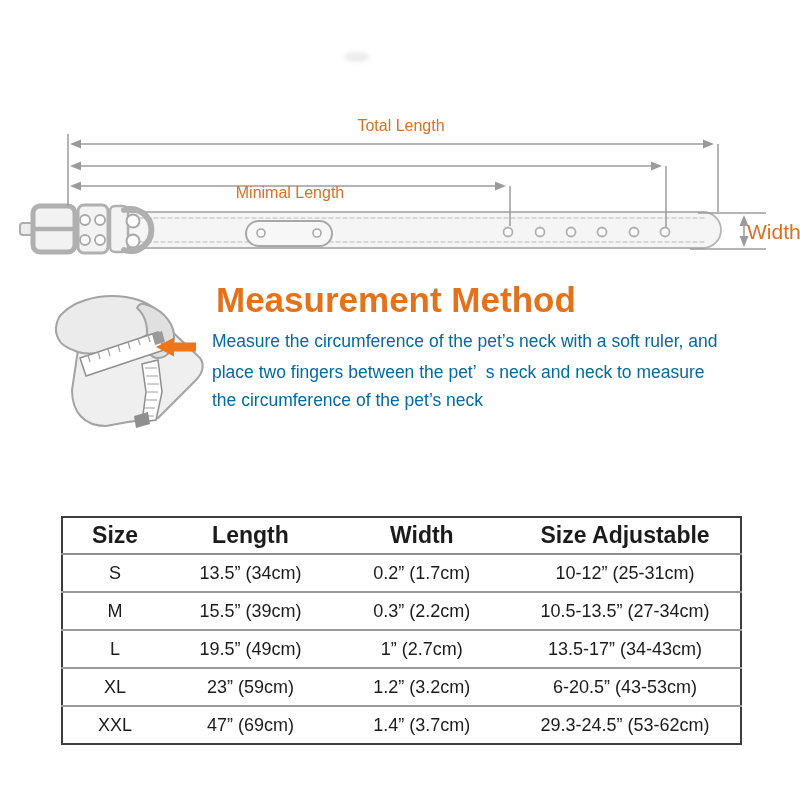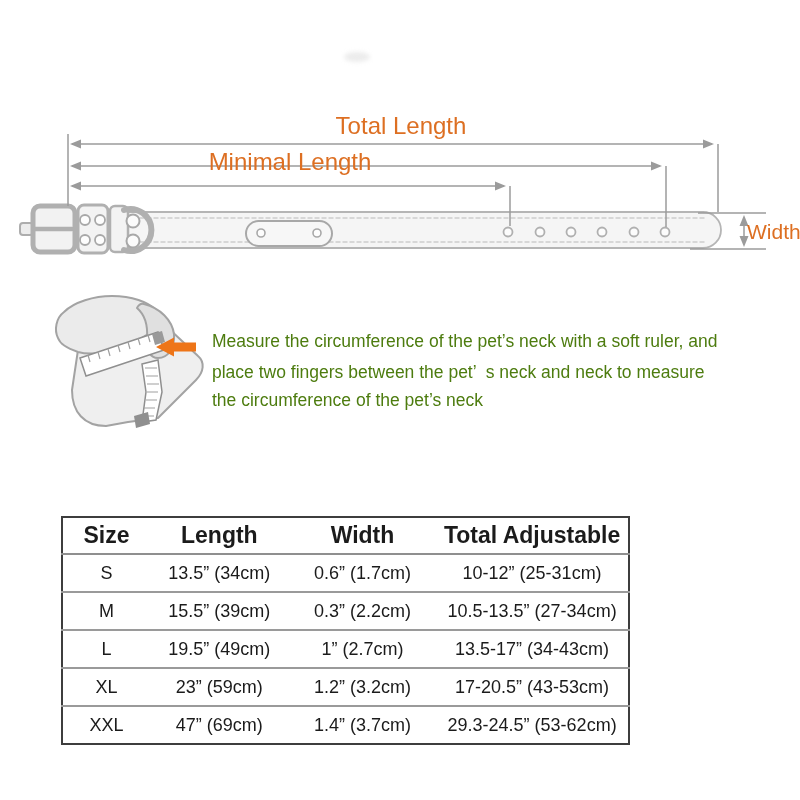--- a/index.html
+++ b/index.html
@@ -6,34 +6,34 @@
   .canvas{
     position:relative;width:800px;height:800px;background:#ffffff;
     font-family:"Liberation Sans",sans-serif;overflow:hidden;
   }
   .abs{position:absolute;}
   .smudge{
     position:absolute;left:344px;top:52px;width:26px;height:10px;
     background:#ececec;border-radius:50%;filter:blur(2px);
   }
   .dim-label{
-    position:absolute;color:#dd6f22;font-size:24px;line-height:20px;
+    position:absolute;color:#dd6f22;font-size:16px;line-height:20px;
     white-space:nowrap;transform:translateX(-50%);
   }
   .dim-label.no-center{transform:none;}
   .method-title{
     position:absolute;left:216px;top:280px;font-size:35px;font-weight:bold;
     color:#e4721b;white-space:nowrap;letter-spacing:0px;
   }
   .method-line{
-    position:absolute;left:212px;color:#4d7c0f;font-size:17.5px;
+    position:absolute;left:212px;color:#0369a1;font-size:17.5px;
     line-height:20px;white-space:pre;text-align:center;
   }
   table.sizes{
-    position:absolute;left:61px;top:516px;width:569px;
+    position:absolute;left:61px;top:516px;width:681px;
     border-collapse:collapse;table-layout:fixed;color:#1b1b1b;
     border:2px solid #3d3d3d;
   }
   table.sizes th,table.sizes td{
     text-align:center;vertical-align:middle;white-space:pre;padding:0;
   }
   table.sizes thead tr{height:37px;border-bottom:2px solid #8f8f8f;}
   table.sizes thead th{font-size:23px;font-weight:bold;}
   table.sizes tbody tr{height:38px;border-bottom:2px solid #9a9a9a;}
   table.sizes tbody tr:last-child{border-bottom:none;}
@@ -104,21 +104,21 @@
 
       <line x1="698" y1="213" x2="766" y2="213"></line>
       <line x1="690" y1="249" x2="766" y2="249"></line>
       <line x1="744" y1="219" x2="744" y2="243"></line>
       <polygon points="744,215 739.5,226 748.5,226" stroke="none"></polygon>
       <polygon points="744,247 739.5,236 748.5,236" stroke="none"></polygon>
     </g>
   </svg>
 
   <span class="dim-label" style="left:401px;top:116px">Total Length</span>
-  <span class="dim-label" style="left:290px;top:152px">Minimal Length</span>
+  <span class="dim-label" style="left:290px;top:183px">Minimal Length</span>
   <span class="dim-label no-center" style="left:747px;top:222px;font-size:21px">Width</span>
 
   <svg class="abs" style="left:50px;top:272px" width="180" height="170" viewBox="0 0 180 170">
     <g stroke="#a3a3a3" stroke-width="2" stroke-linejoin="round">
       <path fill="#efefef" d="M28,78 L22,118 C22,140 34,154 56,154 L78,150 L108,146 L146,108
                C154,100 155,90 148,84 L116,54 L94,64 C76,76 46,82 28,78 Z"></path>
       <path fill="#ebebeb" d="M8,66 C4,58 6,46 14,40 C24,30 44,24 62,24 C82,24 98,30 106,38
                C111,44 111,52 105,58 L88,68 C70,80 42,84 28,80 C16,76 10,72 8,66 Z"></path>
       <path fill="#e0e0e0" d="M94,32 C110,36 122,48 124,62 C125,76 118,86 108,86 C100,86 96,78 97,66
                C98,52 94,42 87,36 C89,32 91,31 94,32 Z"></path>
@@ -127,63 +127,64 @@
       <polygon points="30,86 108,60 114,78 36,104" fill="#ffffff" stroke="#8f8f8f" stroke-width="1.5"></polygon>
       <path d="M38,83 l2,7 M48,80 l2,7 M58,77 l2,7 M68,73 l2,7 M78,70 l2,7 M88,66 l2,7 M98,63 l2,7" stroke="#9f9f9f" stroke-width="1.2" fill="none"></path>
       <path d="M92,92 L108,88 L112,120 L106,148 L92,150 L96,120 Z" fill="#ffffff" stroke="#8f8f8f" stroke-width="1.5"></path>
       <path d="M95,96 h12 M96,104 h12 M97,112 h12 M97,120 h11 M96,128 h11 M94,136 h11 M93,144 h11" stroke="#9f9f9f" stroke-width="1.2" fill="none"></path>
       <polygon points="102,62 112,59 115,70 105,73" fill="#9a9a9a"></polygon>
       <polygon points="84,144 98,140 100,152 86,156" fill="#8f8f8f"></polygon>
     </g>
     <polygon fill="#ee7518" points="106,75 124,65.5 124,70.5 146,70.5 146,79.5 124,79.5 124,84.5"></polygon>
   </svg>
 
+  <div class="method-title">Measurement Method</div>
   <div class="method-line" style="top:331px">Measure the circumference of the pet’s neck with a soft ruler, and</div>
   <div class="method-line" style="top:390px">the circumference of the pet’s neck</div>
   <div class="method-line" style="top:362px">place two fingers between the pet’  s neck and neck to measure</div>
 
   <table class="sizes">
     <colgroup>
         <col style="width:15.5%">
         <col style="width:24.5%">
         <col style="width:26%">
         <col style="width:34%">
       </colgroup>
     <thead>
       <tr>
         <th>Size</th>
         <th>Length</th>
         <th>Width</th>
-        <th>Total Adjustable</th>
+        <th>Size Adjustable</th>
       </tr>
     </thead>
     <tbody>
       <tr>
         <td>S</td>
         <td>13.5” (34cm)</td>
-        <td>0.6” (1.7cm)</td>
+        <td>0.2” (1.7cm)</td>
         <td>10-12” (25-31cm)</td>
       </tr>
       <tr>
         <td>M</td>
         <td>15.5” (39cm)</td>
         <td>0.3” (2.2cm)</td>
         <td>10.5-13.5” (27-34cm)</td>
       </tr>
       <tr>
         <td>L</td>
         <td>19.5” (49cm)</td>
         <td>1” (2.7cm)</td>
         <td>13.5-17” (34-43cm)</td>
       </tr>
       <tr>
         <td>XL</td>
         <td>23” (59cm)</td>
         <td>1.2” (3.2cm)</td>
-        <td>17-20.5” (43-53cm)</td>
+        <td>6-20.5” (43-53cm)</td>
       </tr>
       <tr>
         <td>XXL</td>
         <td>47” (69cm)</td>
         <td>1.4” (3.7cm)</td>
         <td>29.3-24.5” (53-62cm)</td>
       </tr>
     </tbody>
   </table>
 

